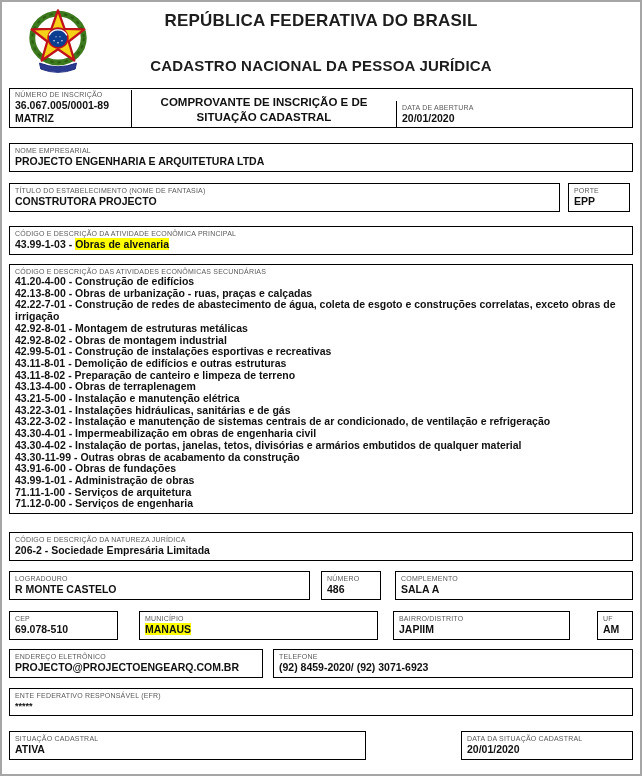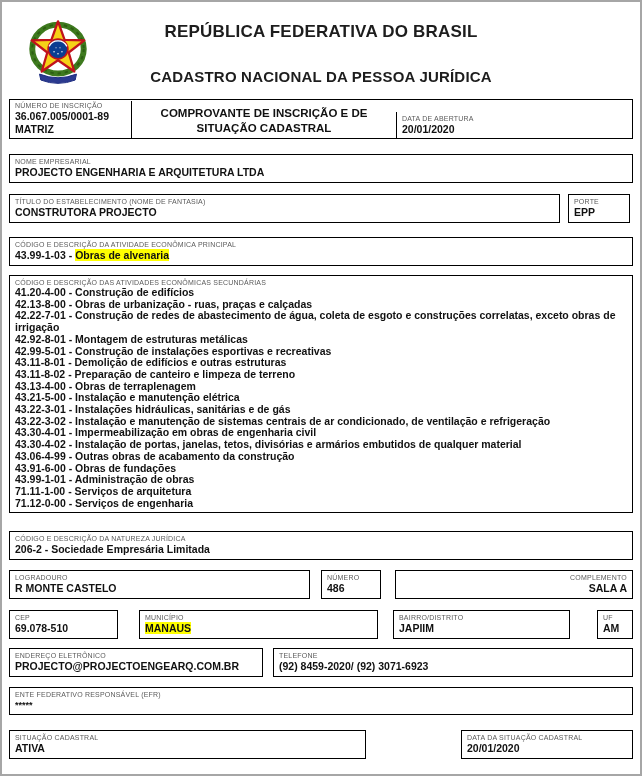--- a/index.html
+++ b/index.html
@@ -6,21 +6,21 @@
   html,body { background:#fff; }
   body { font-family: "Liberation Sans", "DejaVu Sans", sans-serif; }
 
   .page {
     position: relative;
     width: 642px; height: 776px;
     border: 2px solid #a6a6a6;
     background: #fff;
     overflow: hidden;
   }
-  .content { padding: 11px 7px; }
+  .content { padding: 0 7px; }
 
   
   .hdr { position: relative; height: 86px; }
   .coat { position: absolute; left: 16px; top: 4px; }
   .hdr-title1 {
     position: absolute; top: 9px; left: 0; right: 0;
     text-align: center; font-size: 17px; font-weight: bold; color: #1d1d1d;
     letter-spacing: .2px;
   }
   .hdr-title2 {
@@ -60,21 +60,21 @@
 
   .mt15 { margin-top: 15px; } .mt14 { margin-top: 14px; }
   .mt11 { margin-top: 11px; } .mt10 { margin-top: 10px; }
   .mt9  { margin-top: 9px; }  .mt18 { margin-top: 18px; }
 
   .sec-item { font-size: 10.5px; line-height: 11.7px; font-weight: bold; color:#111; }
 
   
   .w-titulo { width: 551px; } .w-porte { width: 62px; margin-left: 8px; }
   .w-logradouro { width: 301px; } .w-numero { width: 60px; margin-left: 11px; }
-  .w-complemento { flex: 1; margin-left: 14px; text-align: right; }
+  .w-complemento { flex: 1; margin-left: 14px; }
   .w-cep { width: 109px; } .w-bairro { width: 177px; margin-left: 15px; }
   .w-municipio { width: 239px; margin-left: 21px; } .w-uf { width: 36px; margin-left: auto; }
   .w-email { width: 254px; } .w-tel { flex: 1; margin-left: 10px; }
   .w-situacao { width: 357px; } .w-datasit { width: 172px; margin-left: auto; }
 </style>
 </head>
 <body>
 
 <div class="page">
   <div class="content">
@@ -133,30 +133,31 @@
       <div class="val"><span>43.99-1-03 -</span> <span class="hl">Obras de alvenaria</span></div>
     </div>
 
     <div class="box mt9">
       <div class="lbl">CÓDIGO E DESCRIÇÃO DAS ATIVIDADES ECONÔMICAS SECUNDÁRIAS</div>
       <div id="sec-list">
           <div class="sec-item">41.20-4-00 - Construção de edifícios</div>
           <div class="sec-item">42.13-8-00 - Obras de urbanização - ruas, praças e calçadas</div>
           <div class="sec-item">42.22-7-01 - Construção de redes de abastecimento de água, coleta de esgoto e construções correlatas, exceto obras de irrigação</div>
           <div class="sec-item">42.92-8-01 - Montagem de estruturas metálicas</div>
+          <div class="sec-item">42.92-8-02 - Obras de montagem industrial</div>
           <div class="sec-item">42.99-5-01 - Construção de instalações esportivas e recreativas</div>
           <div class="sec-item">43.11-8-01 - Demolição de edifícios e outras estruturas</div>
           <div class="sec-item">43.11-8-02 - Preparação de canteiro e limpeza de terreno</div>
           <div class="sec-item">43.13-4-00 - Obras de terraplenagem</div>
           <div class="sec-item">43.21-5-00 - Instalação e manutenção elétrica</div>
           <div class="sec-item">43.22-3-01 - Instalações hidráulicas, sanitárias e de gás</div>
           <div class="sec-item">43.22-3-02 - Instalação e manutenção de sistemas centrais de ar condicionado, de ventilação e refrigeração</div>
           <div class="sec-item">43.30-4-01 - Impermeabilização em obras de engenharia civil</div>
           <div class="sec-item">43.30-4-02 - Instalação de portas, janelas, tetos, divisórias e armários embutidos de qualquer material</div>
-          <div class="sec-item">43.06-4-99 - Outras obras de acabamento da construção</div>
+          <div class="sec-item">43.30-11-99 - Outras obras de acabamento da construção</div>
           <div class="sec-item">43.91-6-00 - Obras de fundações</div>
           <div class="sec-item">43.99-1-01 - Administração de obras</div>
           <div class="sec-item">71.11-1-00 - Serviços de arquitetura</div>
           <div class="sec-item">71.12-0-00 - Serviços de engenharia</div>
         </div>
     </div>
 
     <div class="box mt18">
       <div class="lbl">CÓDIGO E DESCRIÇÃO DA NATUREZA JURÍDICA</div>
       <div class="val">206-2 - Sociedade Empresária Limitada</div>

